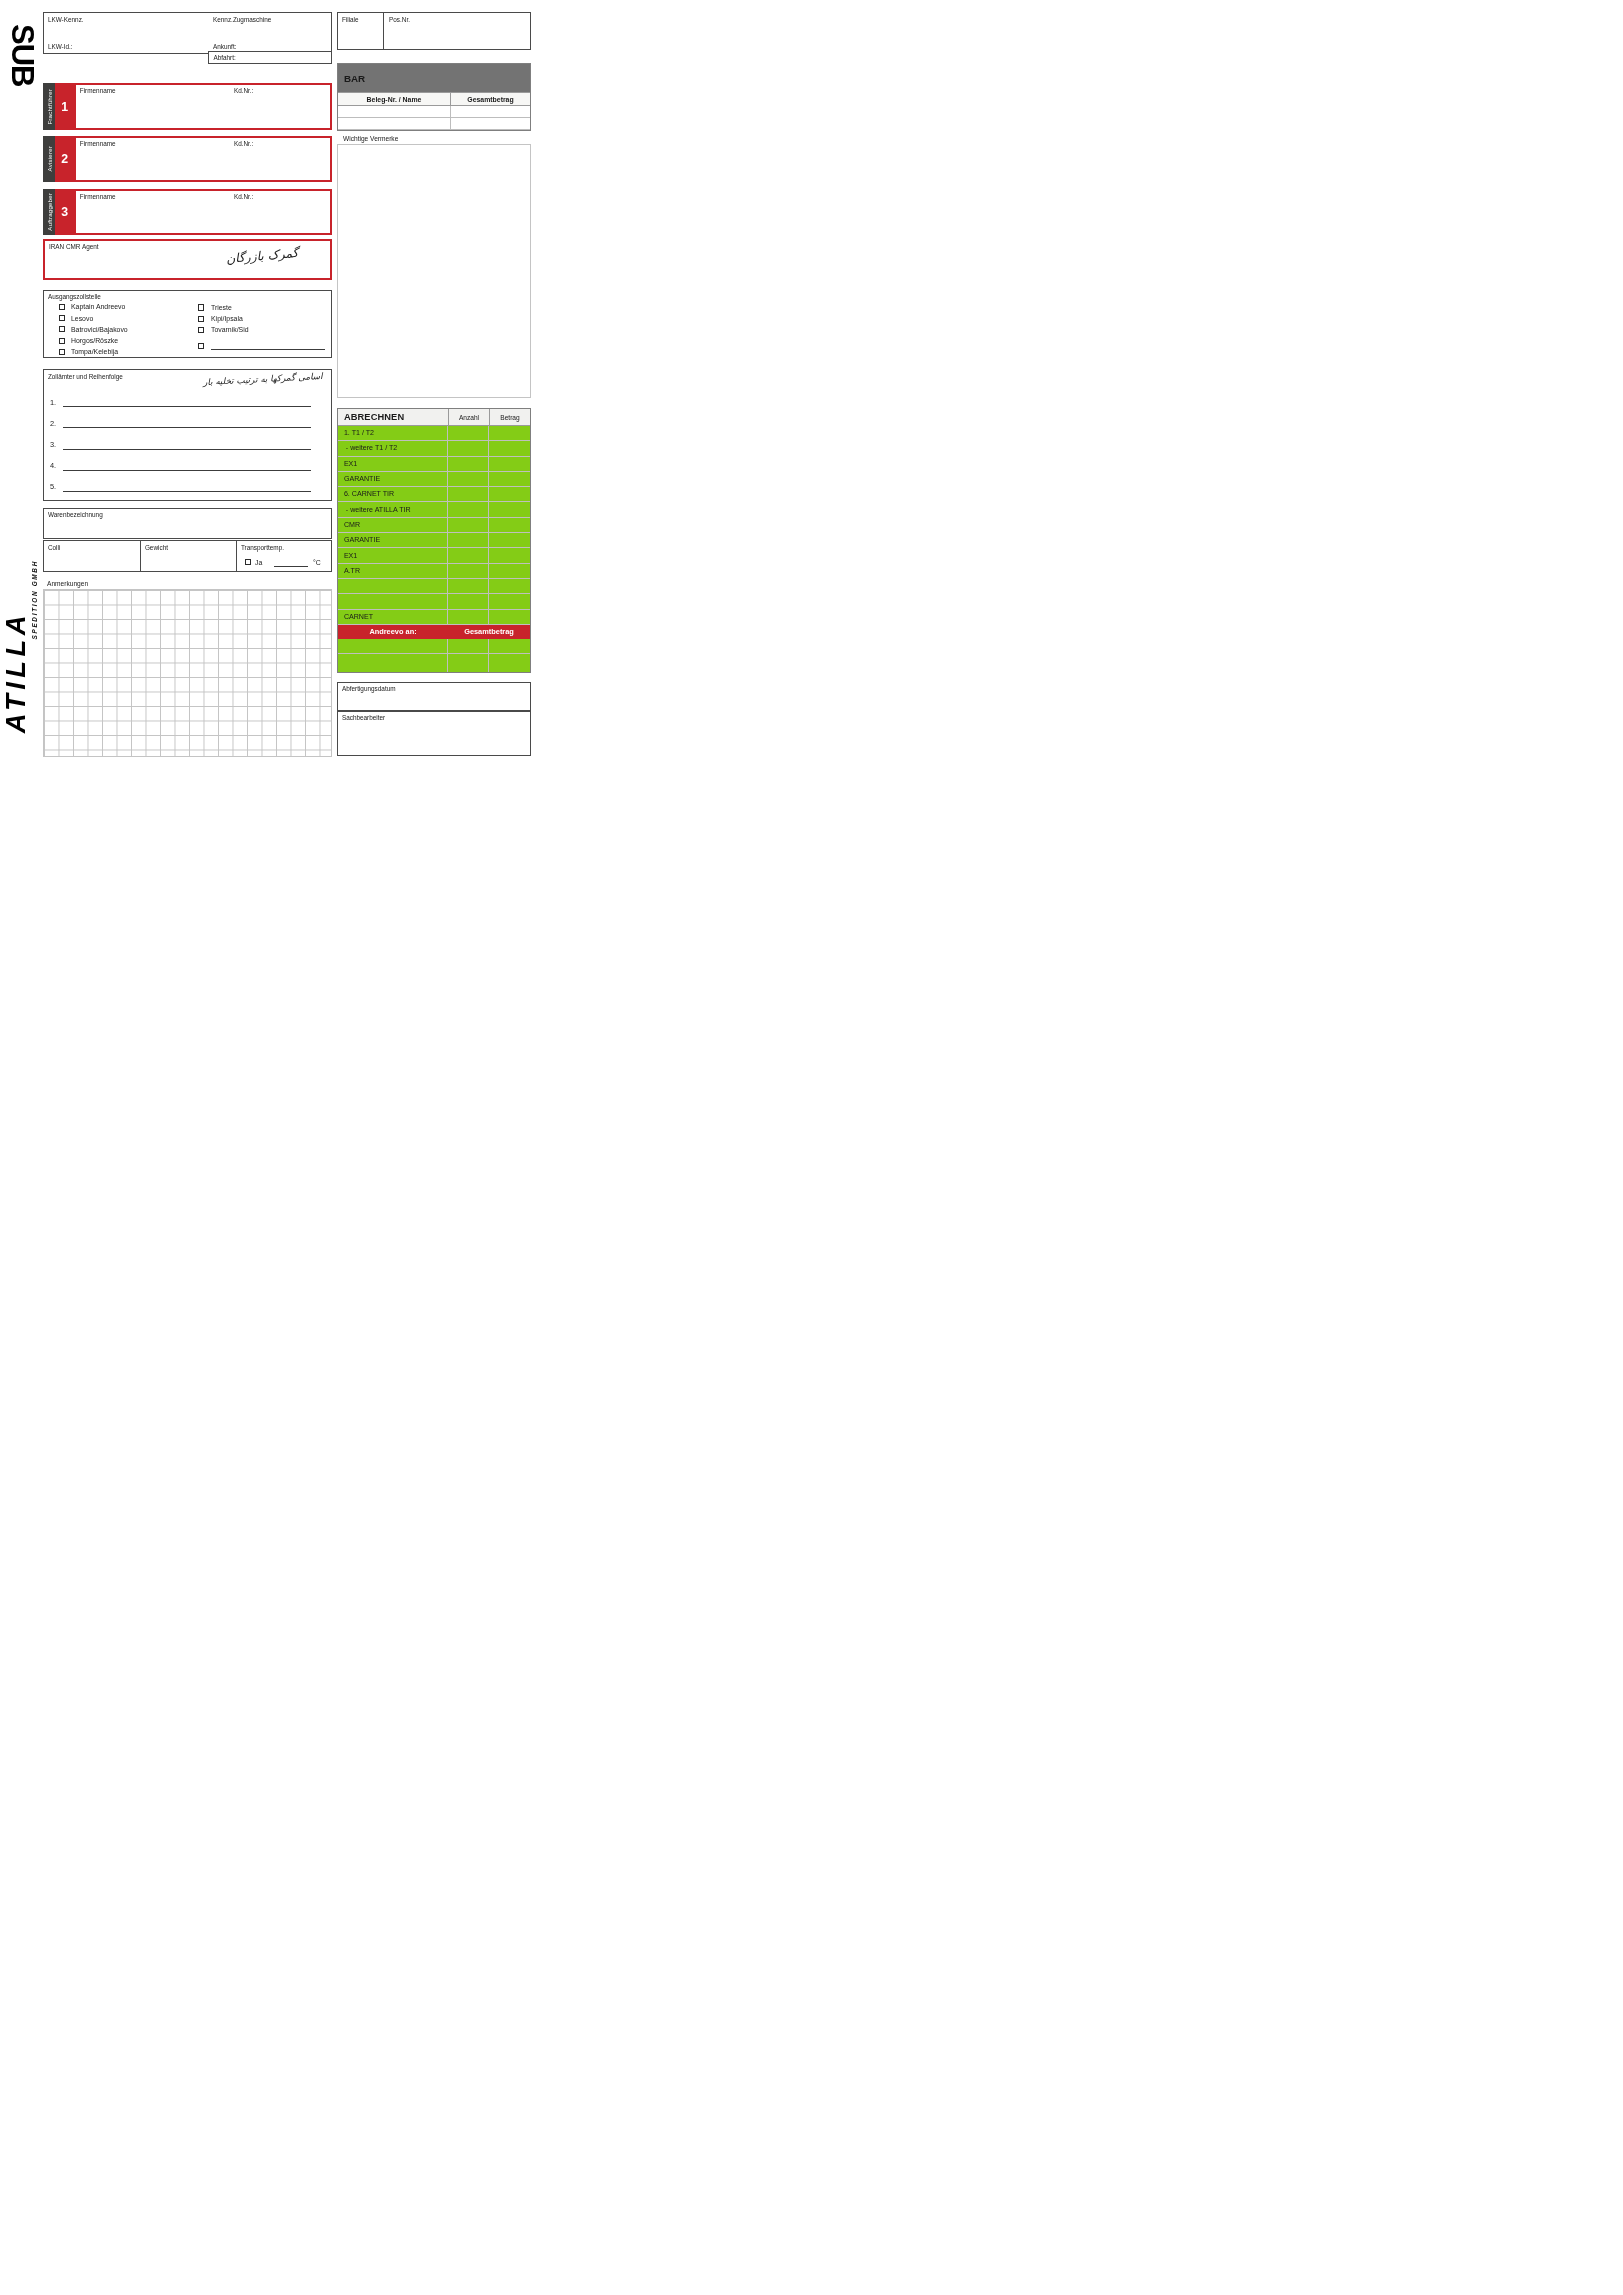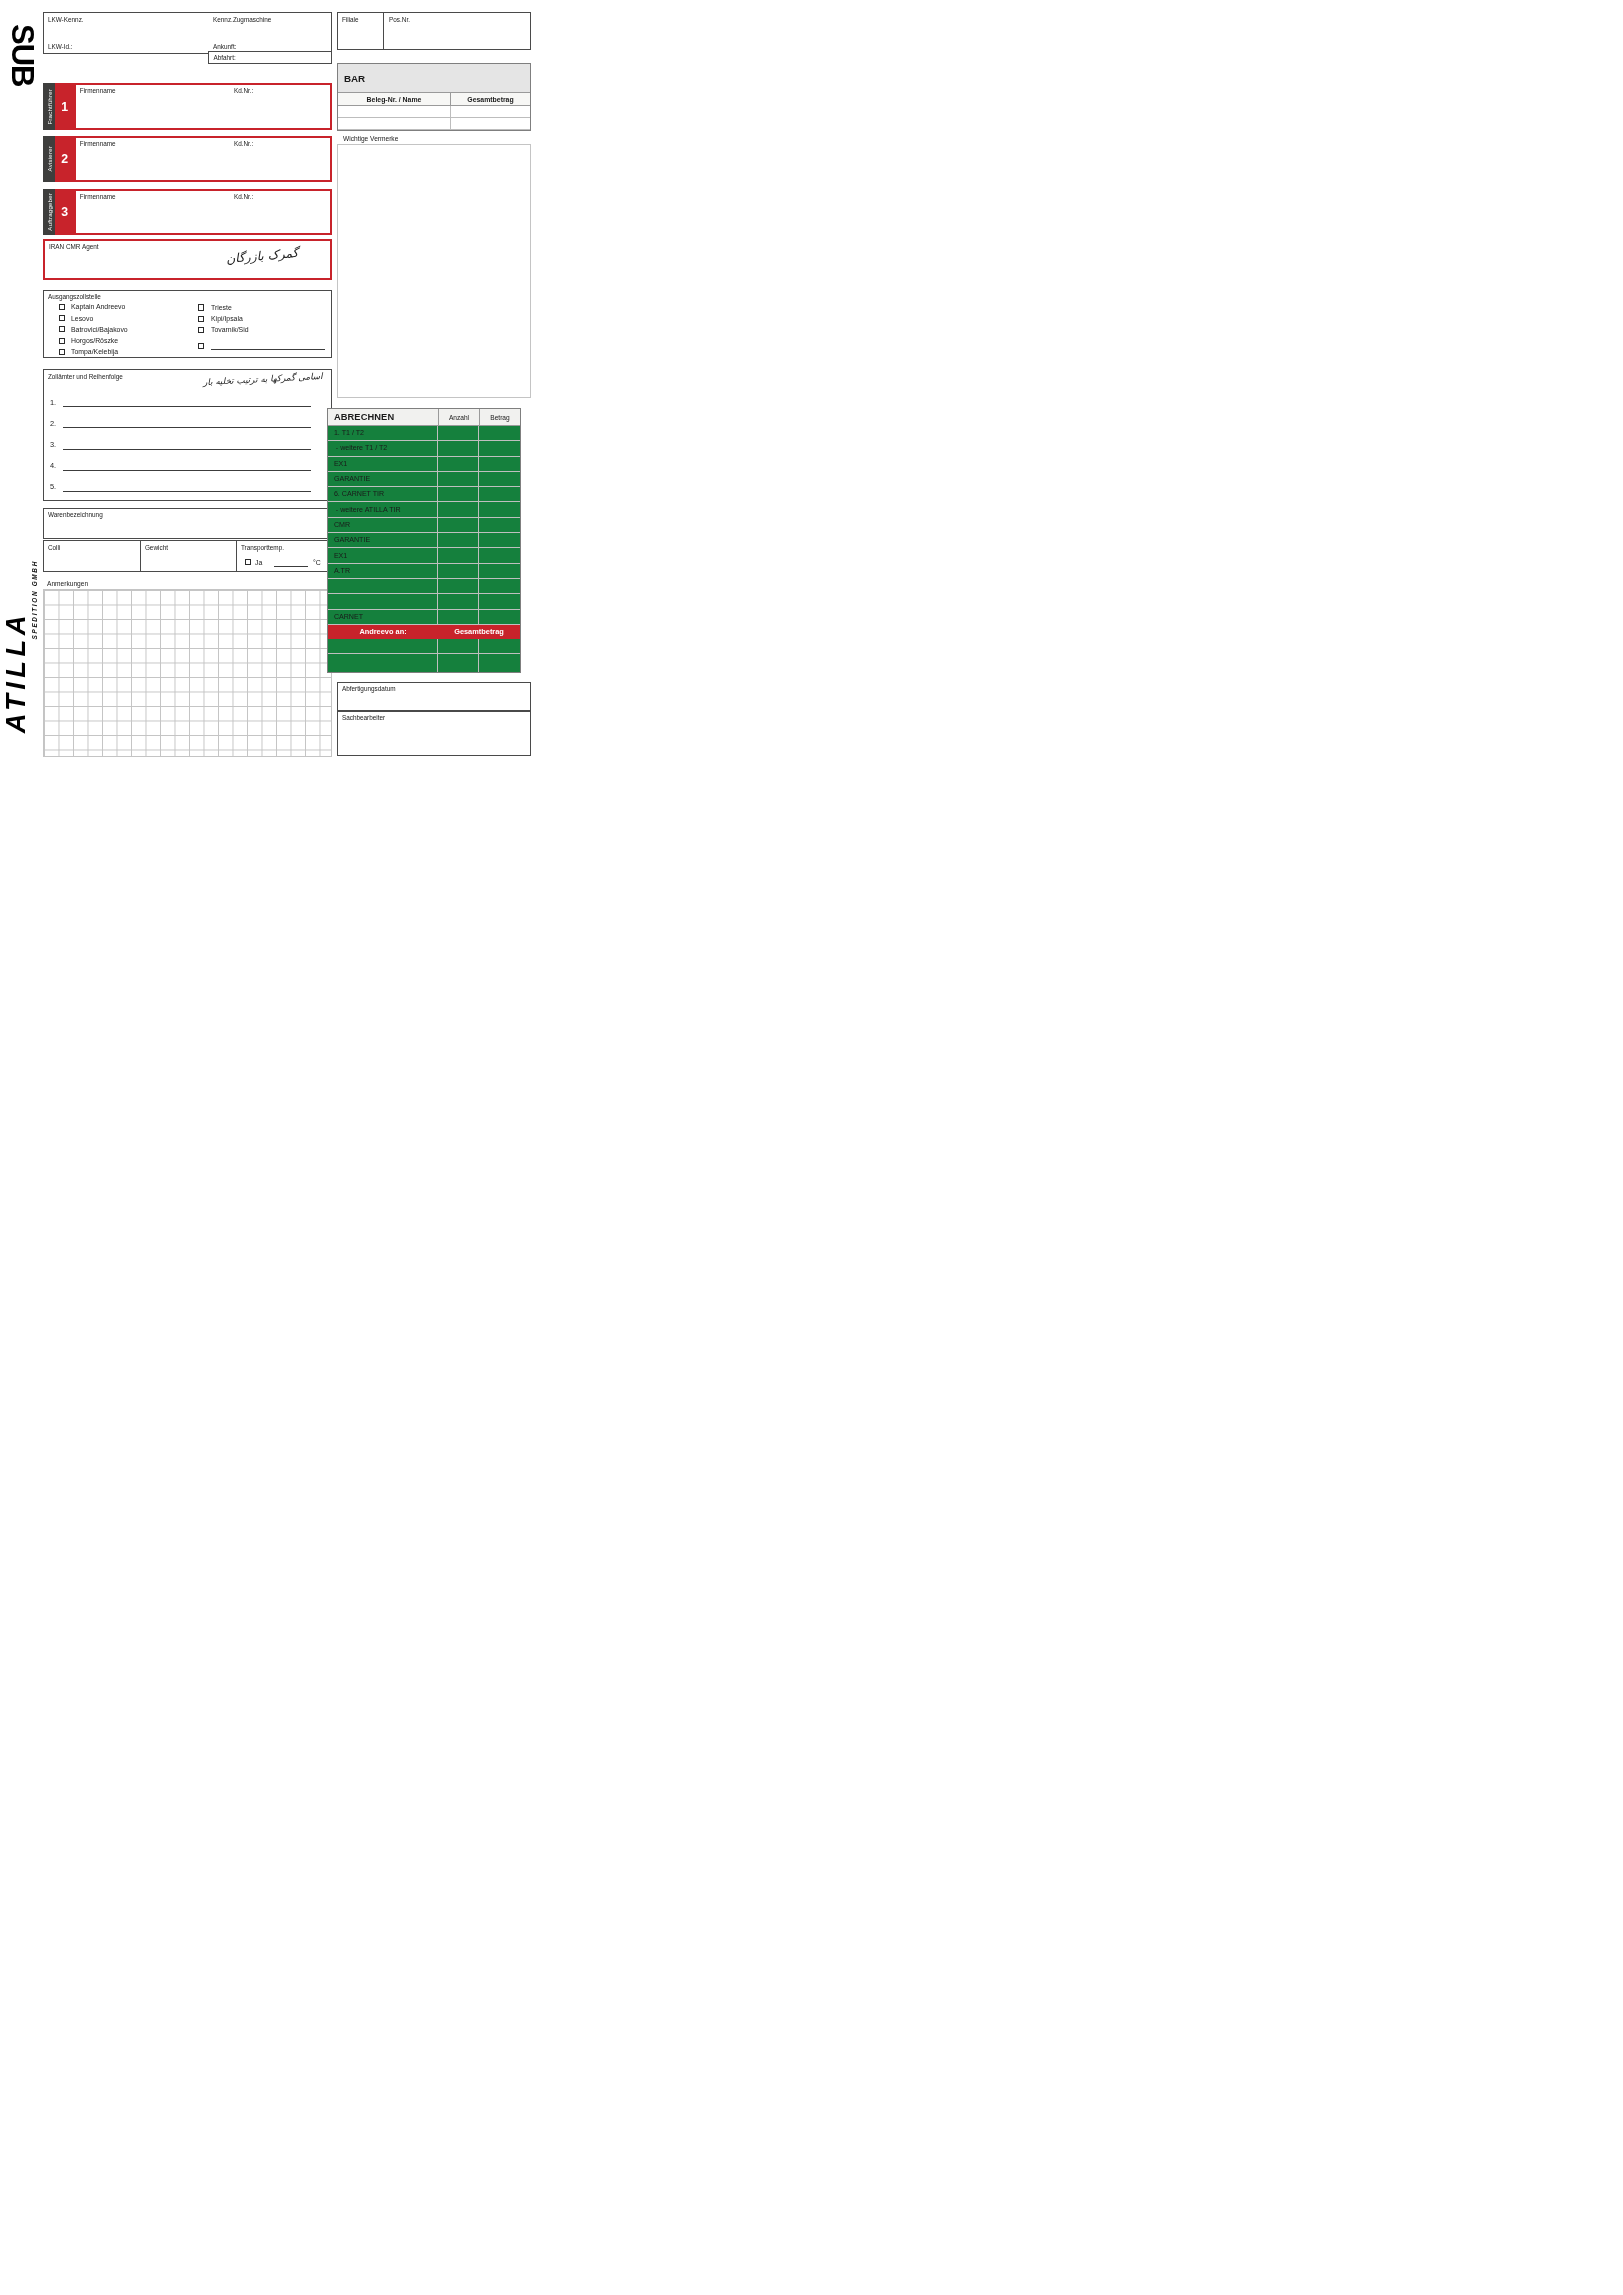--- a/index.html
+++ b/index.html
@@ -30,21 +30,21 @@
 
   
   .lkw-box { left:43px; top:12.3px; width:289px; height:42px; }
   .abfahrt-box { left:208px; top:51px; width:124px; height:13.2px; }
   .filiale-box { left:337px; top:12.3px; width:194px; height:38px; }
   .filiale-divider { position:absolute; left:45px; top:0; bottom:0; border-right:0.7px solid #4a4a4a; }
 
   
   .bar-box { position:absolute; left:337px; top:63px; width:194px; height:68px;
              border:1.5px solid #7f7f7f; background:#fff; display:flex; flex-direction:column; }
-  .bar-title { height:31px; background:#e5e5e5; border-bottom:0.5px solid #9a9a9a;
+  .bar-title { height:31px; background:#737373; border-bottom:0.5px solid #9a9a9a;
                display:flex; align-items:center; padding-left:5.9px; font-size:9.8px; font-weight:bold; }
   .bar-head { display:flex; height:13.2px; background:#f7f7f5; border-bottom:0.5px solid #9a9a9a;
               font-weight:bold; font-size:6.9px; }
   .bar-head > div, .bar-row > div { display:flex; align-items:center; justify-content:center; }
   .bar-c1 { width:112px; }
   .bar-c2 { flex:1; border-left:0.5px solid #9a9a9a; }
   .bar-row { display:flex; height:12.8px; border-bottom:0.5px solid #bdbdbd; }
   .bar-row .bar-c2 { border-left:0.5px solid #bdbdbd; }
 
   
@@ -67,22 +67,22 @@
   .zline { position:absolute; left:18.6px; right:19.6px; height:0; border-bottom:0.6px solid #3c3c3c; }
 
   .waren-box { left:43px; top:508px; width:289px; height:31px; }
 
   .cargo-row { position:absolute; left:43px; top:540px; width:289px; height:32px;
                display:flex; border:0.7px solid #4a4a4a; background:#fff; }
   .cargo-cell { position:relative; height:100%; border-right:0.7px solid #4a4a4a; }
   .cargo-cell:last-child { border-right:none; }
 
   
-  .ab-box { position:absolute; left:327px; top:408px; width:194px; height:265px;
-            border:1.5px solid #7f7f7f; background:#15803d; display:flex; flex-direction:column; }
+  .ab-box { position:absolute; left:337px; top:408px; width:194px; height:265px;
+            border:1.5px solid #7f7f7f; background:#84cc16; display:flex; flex-direction:column; }
   .ab-head { display:flex; height:17px; background:#f1f1ef; border-bottom:0.5px solid #9a9a9a; }
   .ab-title { width:110px; display:flex; align-items:center; padding-left:5.9px;
               font-size:9.3px; font-weight:bold; letter-spacing:0.1px; }
   .ab-hc { width:41px; border-left:0.5px solid #9a9a9a; display:flex; align-items:center;
            justify-content:center; font-size:6.6px; }
   .ab-hc.last { flex:1; }
   .ab-row { display:flex; height:15.3px; border-bottom:0.5px solid #bfbfbf; }
   .ab-row.spacer { flex:1; border-bottom:none; }
   .ab-label { width:110px; border-right:0.5px solid #bfbfbf; display:flex; align-items:center;
               padding-left:5.9px; font-size:7.1px; white-space:pre; }

